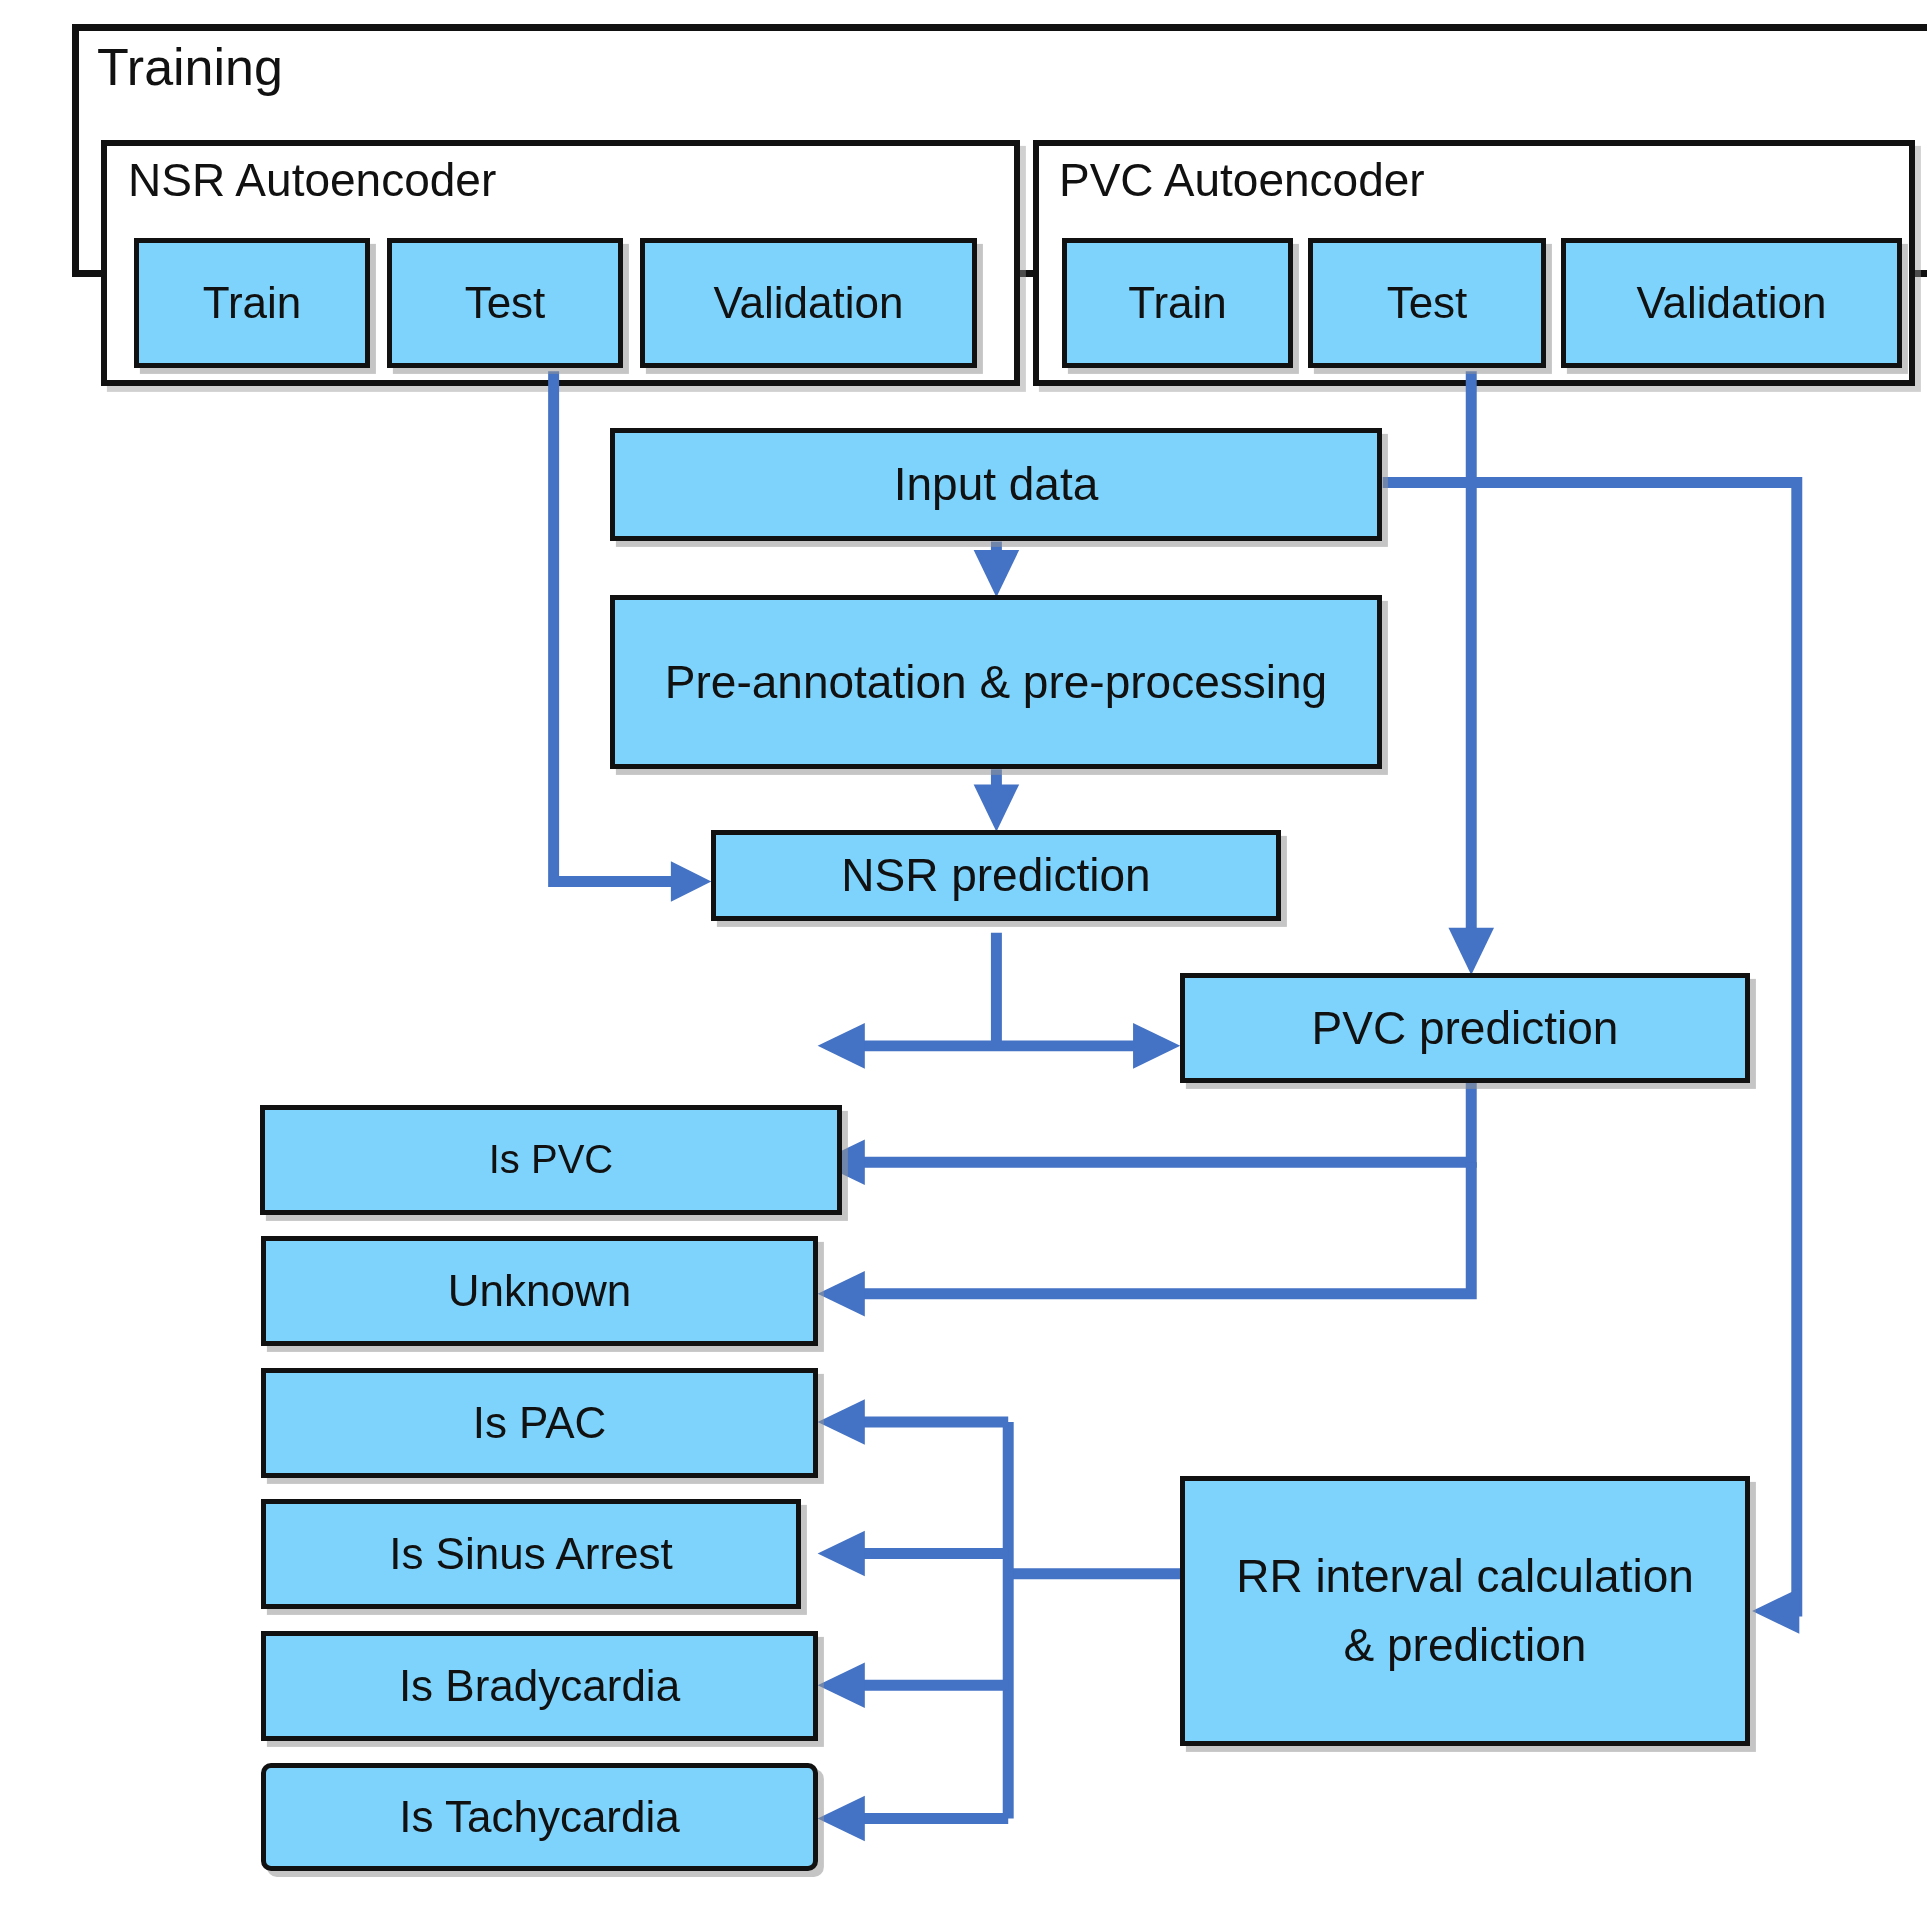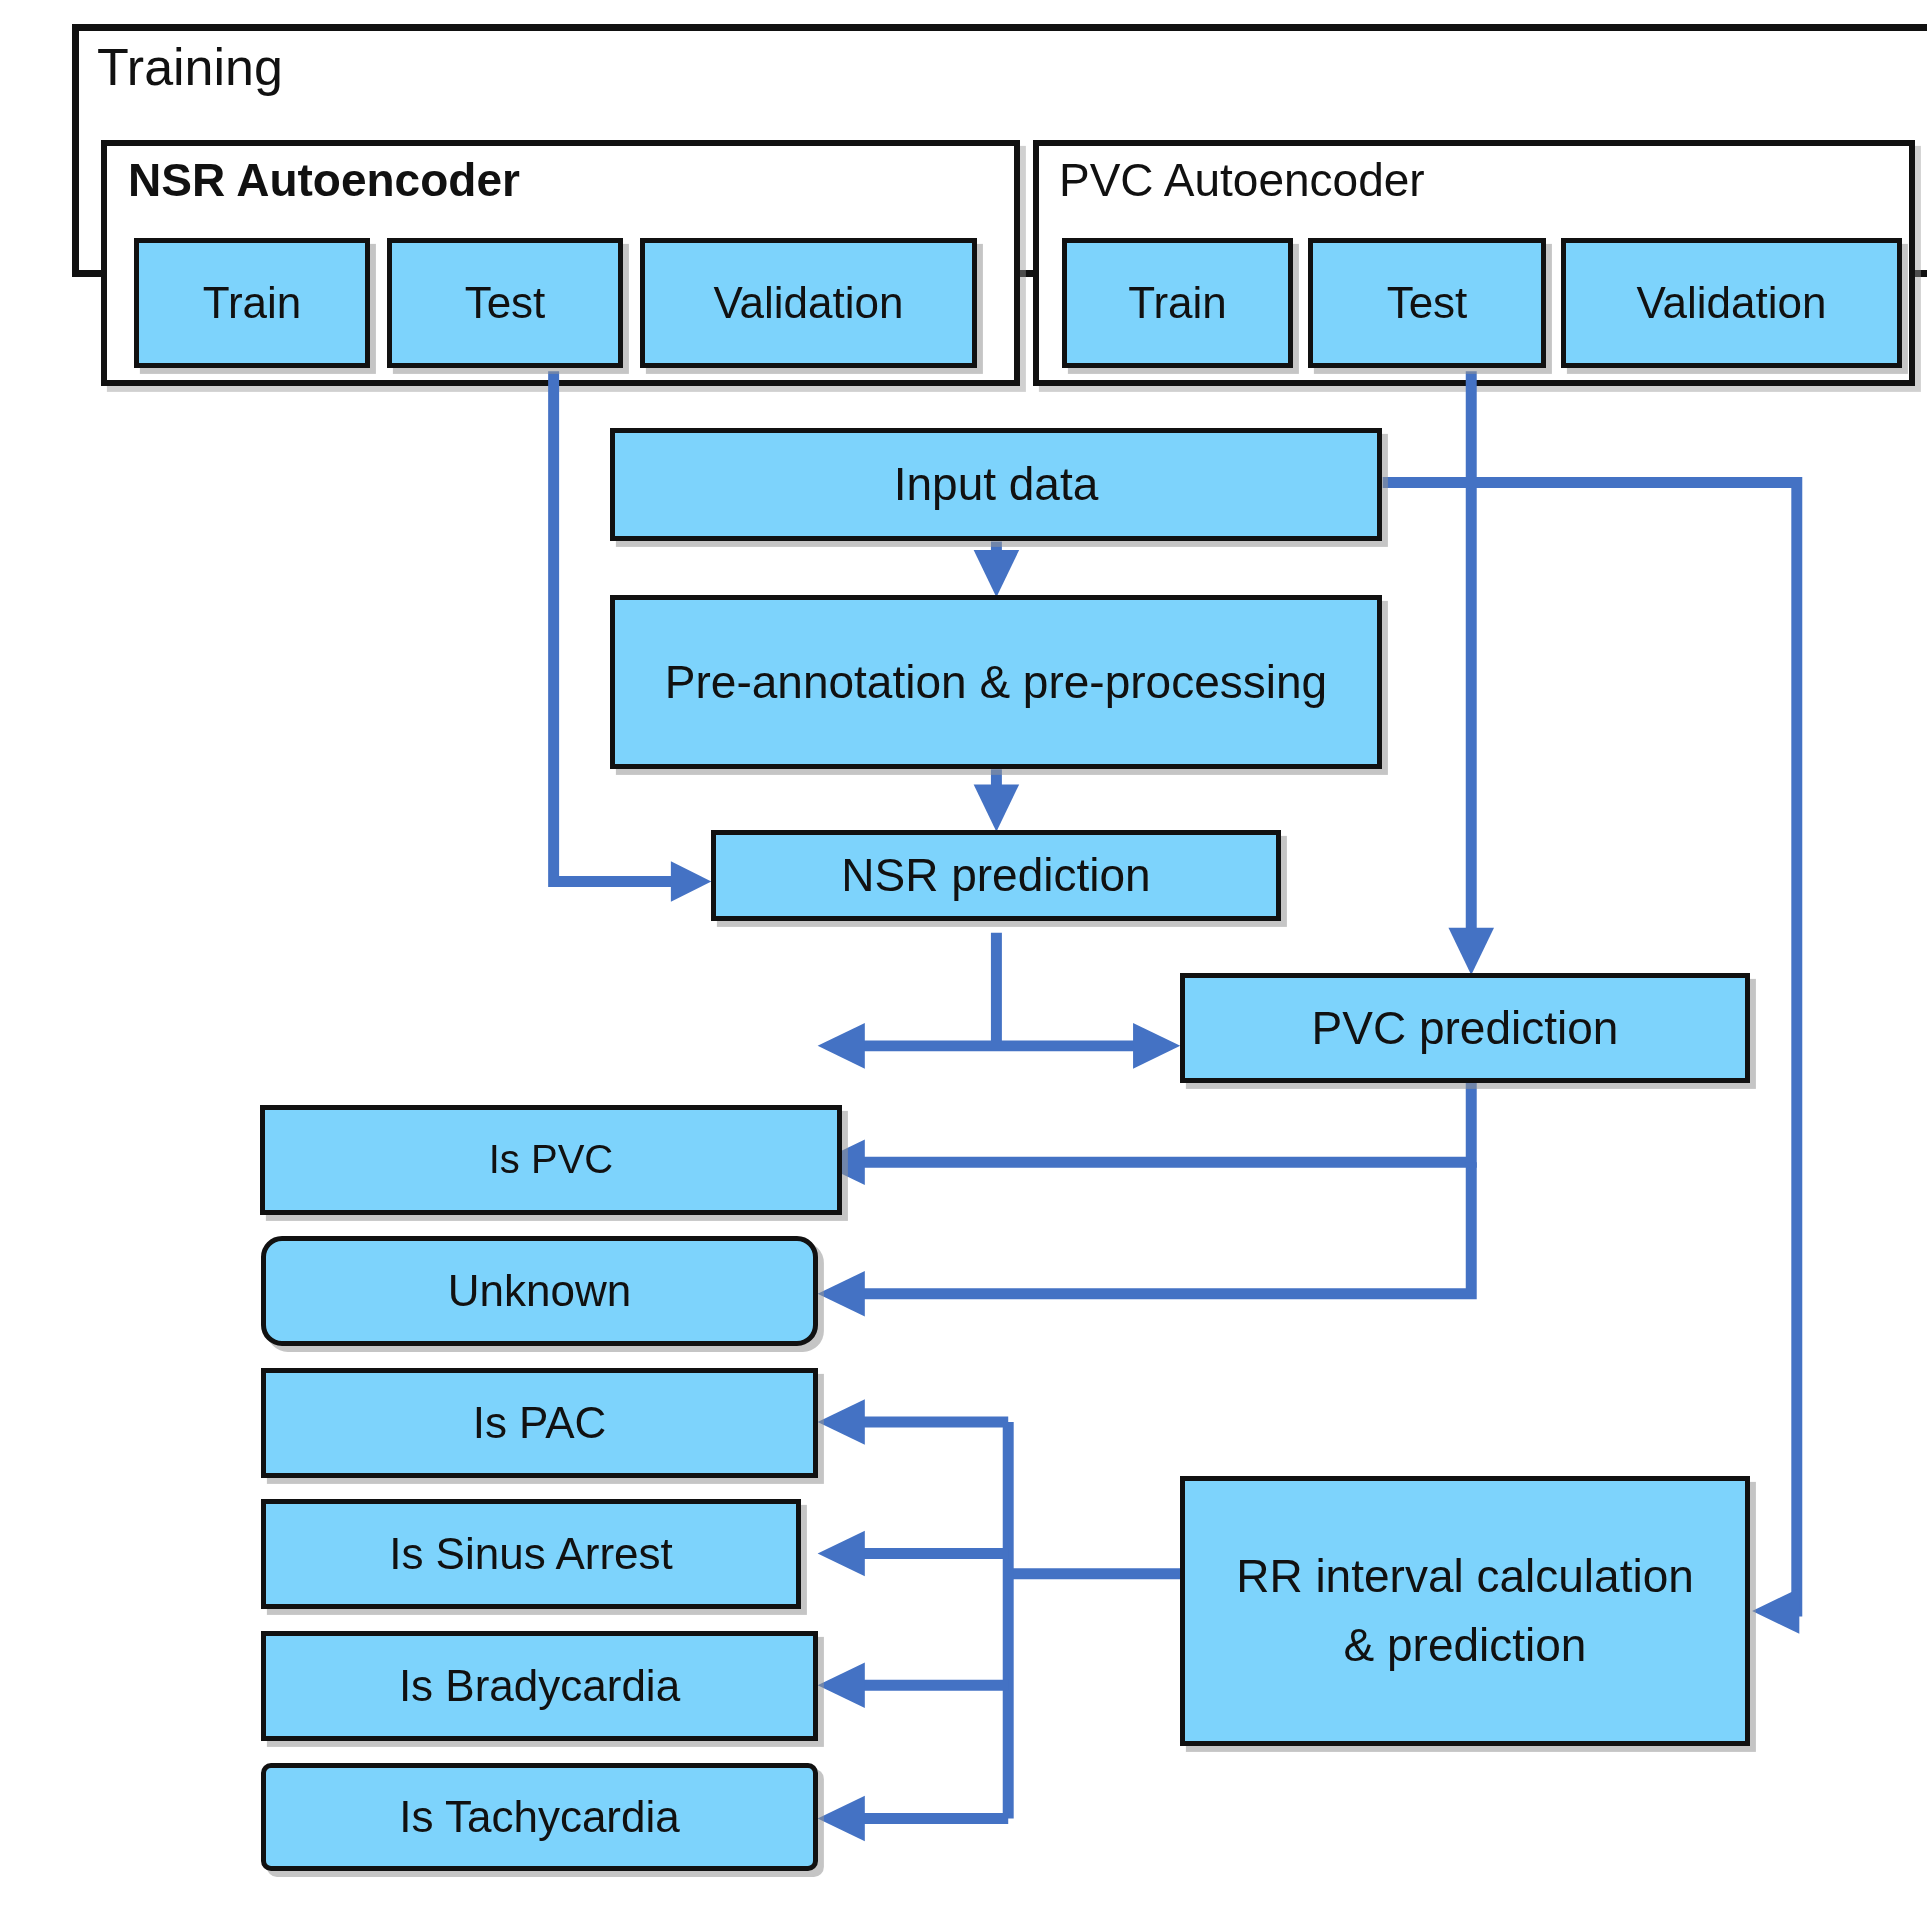--- a/index.html
+++ b/index.html
@@ -51,21 +51,21 @@
 </style>
 </head>
 <body>
 
 <div id="stage">
 
   <div class="outer" style="left:32px;top:23.6px;width:1869px;height:253px;"></div>
   <div class="outer-label" style="left:57px;top:37px;font-size:52px;">Training</div>
 
   <div class="group" style="left:61px;top:140px;width:919px;height:246px;"></div>
-  <div class="group-label" style="left:88px;top:153px;font-size:46px;font-weight:bold;">NSR Autoencoder</div>
+  <div class="group-label" style="left:88px;top:153px;font-size:46px;">NSR Autoencoder</div>
   <div class="box thin" style="left:94px;top:238px;width:236px;height:130px;font-size:44px;">Train</div>
   <div class="box thin" style="left:347px;top:238px;width:236px;height:130px;font-size:44px;">Test</div>
   <div class="box thin" style="left:600px;top:238px;width:337px;height:130px;font-size:44px;">Validation</div>
 
   <div class="group" style="left:993px;top:140px;width:882px;height:246px;"></div>
   <div class="group-label" style="left:1019px;top:153px;font-size:46px;">PVC Autoencoder</div>
   <div class="box thin" style="left:1022px;top:238px;width:231px;height:130px;font-size:44px;">Train</div>
   <div class="box thin" style="left:1268px;top:238px;width:238px;height:130px;font-size:44px;">Test</div>
   <div class="box thin" style="left:1521px;top:238px;width:341px;height:130px;font-size:44px;">Validation</div>
 
@@ -73,21 +73,21 @@
 
   <div class="box" style="left:570px;top:595px;width:772px;height:174px;font-size:46px;padding:0 42px;">Pre-annotation &amp; pre-processing</div>
 
   <div class="box" style="left:671px;top:830px;width:570px;height:91px;font-size:46px;">NSR prediction</div>
 
   <div class="box" style="left:1140px;top:973px;width:570px;height:110px;font-size:46px;">PVC prediction</div>
 
   <div class="box" style="left:1140px;top:1476px;width:570px;height:270px;font-size:46px;padding:0 30px;line-height:1.5;">RR interval calculation &amp; prediction</div>
 
   <div class="box" style="left:220px;top:1105px;width:582px;height:110px;font-size:40px;">Is PVC</div>
-  <div class="box" style="left:221px;top:1236px;width:557px;height:110px;font-size:44px;border-radius:21px;">Unknown</div>
+  <div class="box" style="left:221px;top:1236px;width:557px;height:110px;font-size:44px;">Unknown</div>
   <div class="box" style="left:221px;top:1368px;width:557px;height:110px;font-size:44px;">Is PAC</div>
   <div class="box" style="left:221px;top:1499px;width:540px;height:110px;font-size:44px;">Is Sinus Arrest</div>
   <div class="box" style="left:221px;top:1631px;width:557px;height:110px;font-size:44px;">Is Bradycardia</div>
   <div class="box" style="left:221px;top:1763px;width:557px;height:108px;font-size:44px;border-radius:10px;">Is Tachycardia</div>
 
   <svg id="wires" viewBox="0 0 2286 2274">
 
     <g>
       <path class="w" d="M 609 440 L 609 1045 L 760 1045"></path>
       <polygon class="wh" points="796,1045 748,1021 748,1069"></polygon>

